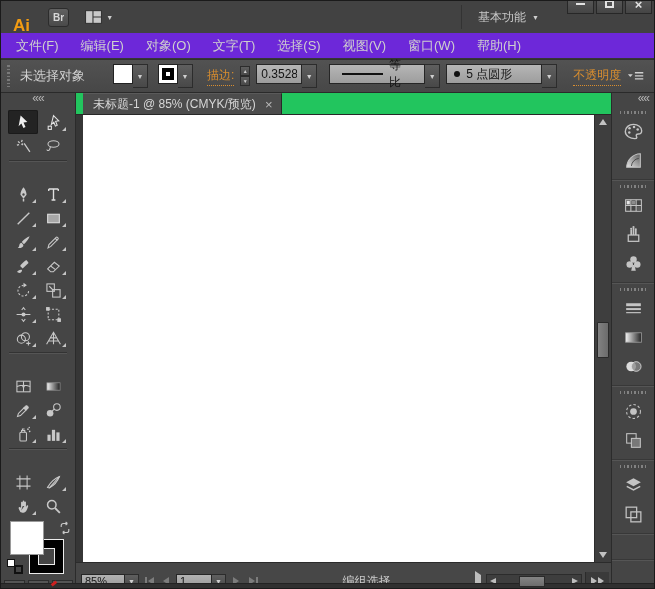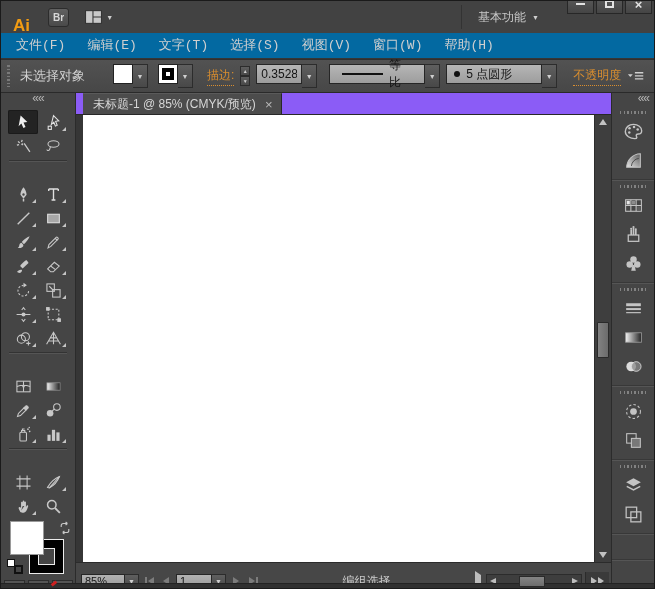--- a/index.html
+++ b/index.html
@@ -21,21 +21,21 @@
                border-left:1px solid #333; padding:4px 14px 4px 16px; height:24px; }
   .win-controls { display:flex; gap:2px; margin:-6px 2px 0 14px; align-self:flex-start; }
   .win-btn { width:27px; height:19px; background:linear-gradient(#5d5d5d,#454545); border:1px solid #272727;
              border-top:none; display:flex; align-items:center; justify-content:center; color:#e3e3e3; }
   .win-btn .min-glyph { width:9px; height:2px; background:#e3e3e3; }
   .win-btn .max-glyph { width:9px; height:8px; border:2px solid #e3e3e3; }
   .win-btn.close { font-size:13px; font-weight:bold; }
 
   
   .menubar { height:26px; flex:0 0 26px; display:flex; align-items:center; padding-left:4px;
-             background:#0369a1; border-bottom:1px solid #363636;font-family:Liberation Mono, monospace; }
+             background:#6d28d9; border-bottom:1px solid #363636; }
   .menu-item { padding:0 11px; font-size:13px; color:#cfcfcf; line-height:25px; }
 
   
   .controlbar { height:34px; flex:0 0 34px; background:linear-gradient(#525252,#474747);
                 border-top:1px solid #303030; border-bottom:1px solid #2a2a2a;
                 display:flex; align-items:center; padding:0 6px; gap:6px; font-size:12px; }
   .vgrip { width:4px; height:22px; background:repeating-linear-gradient(180deg,#7a7a7a 0 1.5px,transparent 1.5px 3.5px); margin-right:4px; }
   .no-sel { color:#d2d2d2; font-size:13px; margin-right:22px; white-space:nowrap; }
   .combo { display:flex; align-items:stretch; height:24px; }
   .swatch { width:20px; height:20px; border:1px solid #222; background:#fff; }
@@ -88,21 +88,21 @@
   .paint-btn { width:21px; height:18px; border:1px solid #2d2d2d; background:#555; padding:1px; }
   .paint-btn .inner { width:100%; height:100%; }
   .inner.color { background:#fff; box-shadow:inset 0 0 0 1px #888; }
   .inner.gradient { background:linear-gradient(90deg,#f2f2f2,#1c1c1c); }
   .inner.none { background:#fff; position:relative; box-shadow:inset 0 0 0 1px #888; overflow:hidden; }
   .inner.none::after { content:""; position:absolute; left:-3px; right:-3px; top:50%; height:3px; background:#cf2020; transform:rotate(-40deg); }
   .bottom-grip { width:26px; height:3px; background:#7b7b7b; border-radius:2px; margin:7px auto 0; }
 
   
   .doc-col { flex:1; display:flex; flex-direction:column; background:#363636; min-width:0; }
-  .tabbar { height:22px; flex:0 0 22px; display:flex; padding-left:7px; background:#8b5cf6; border-bottom:1px solid #282828; }
+  .tabbar { height:22px; flex:0 0 22px; display:flex; padding-left:7px; background:#22c55e; border-bottom:1px solid #282828; }
   .doc-tab { display:flex; align-items:center; gap:9px; padding:0 9px 0 10px; background:#4c4c4c;
              border-right:1px solid #282828; border-top:1px solid #5a5a5a; color:#d6d6d6; font-size:12px; }
   .tab-close { color:#b9b9b9; font-size:13px; line-height:1; }
   .canvas-row { flex:1; display:flex; min-height:0; }
   .canvas { flex:1; background:#fff; margin-left:7px; }
   .vscroll { width:17px; flex:0 0 17px; background:#3e3e3e; border-left:1px solid #2d2d2d; display:flex; flex-direction:column; }
   .scroll-arrow { height:14px; flex:0 0 14px; display:flex; align-items:center; justify-content:center; }
   .tri-up { border-left:4px solid transparent; border-right:4px solid transparent; border-bottom:6px solid #c2c2c2; }
   .tri-down { border-left:4px solid transparent; border-right:4px solid transparent; border-top:6px solid #c2c2c2; }
   .vtrack { flex:1; position:relative; }
@@ -171,20 +171,21 @@
         </span>
       <span class="win-btn close">
           <span>×</span>
         </span>
     </span>
   </div>
 
   <div class="menubar">
       <div class="menu-item">文件(F)</div>
       <div class="menu-item">编辑(E)</div>
+      <div class="menu-item">对象(O)</div>
       <div class="menu-item">文字(T)</div>
       <div class="menu-item">选择(S)</div>
       <div class="menu-item">视图(V)</div>
       <div class="menu-item">窗口(W)</div>
       <div class="menu-item">帮助(H)</div>
     </div>
 
   <div class="controlbar">
     <span class="vgrip"></span>
     <span class="no-sel">未选择对象</span>

